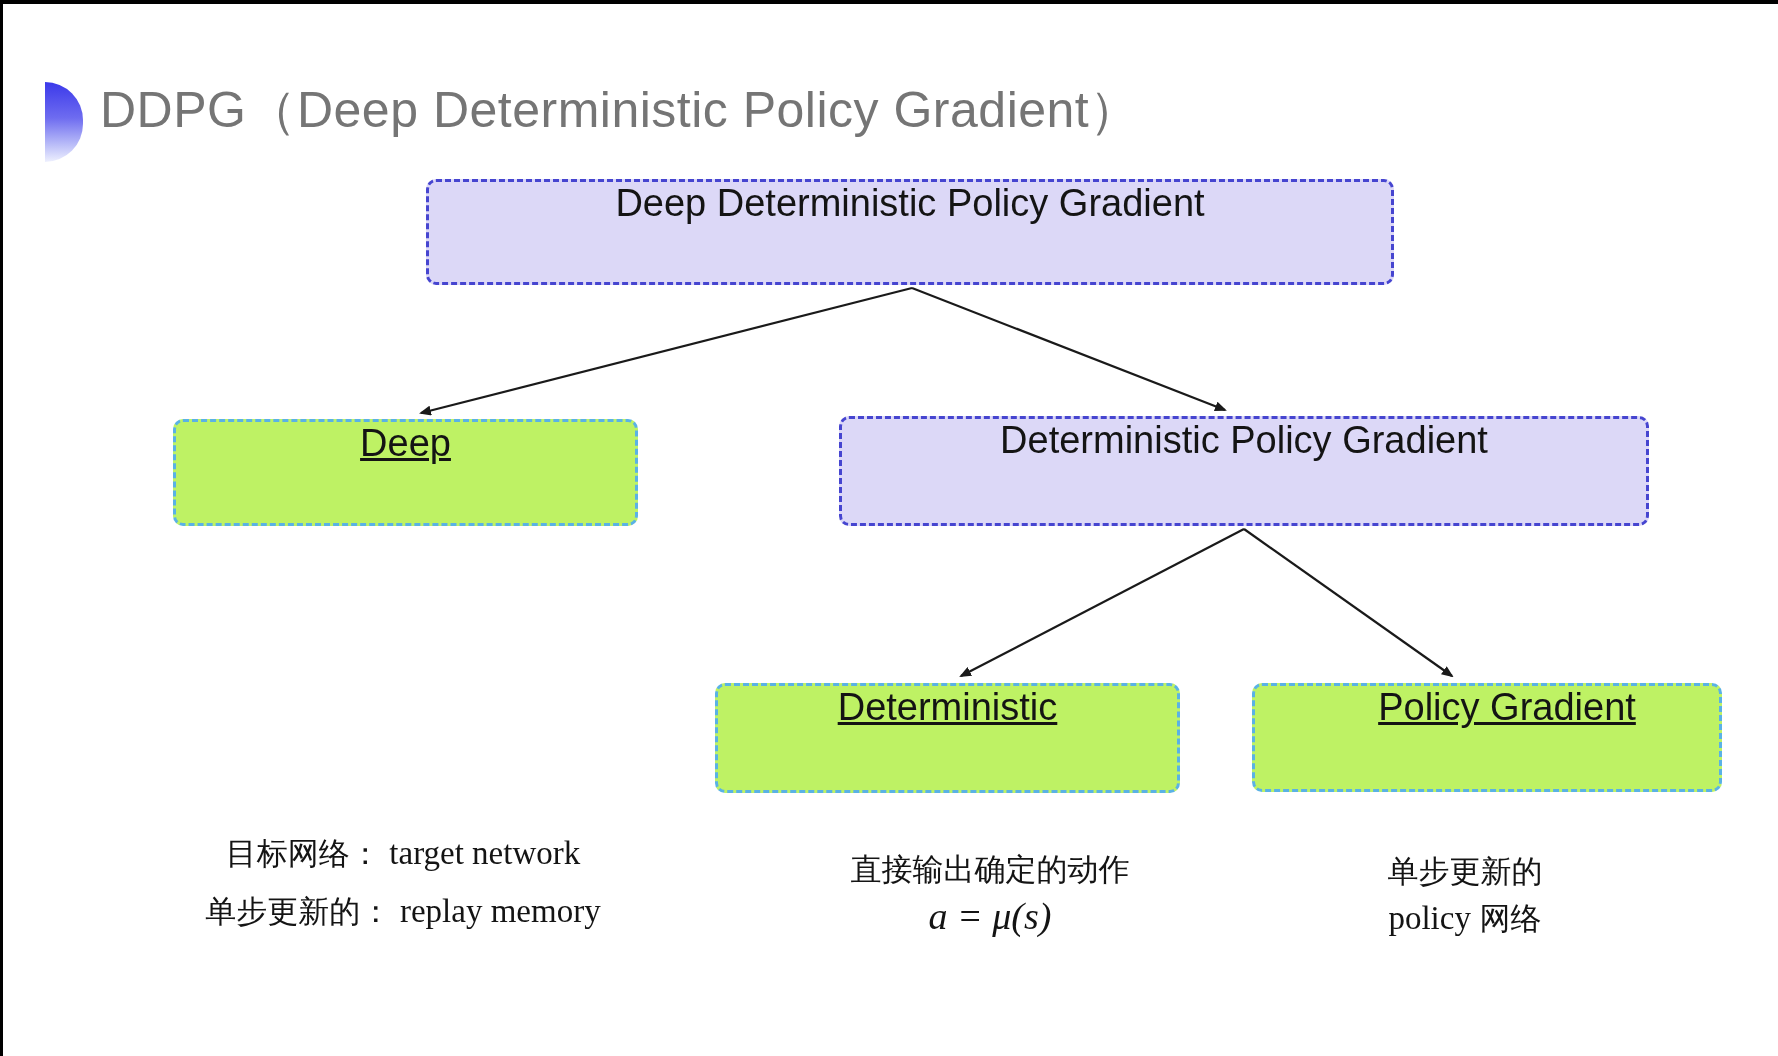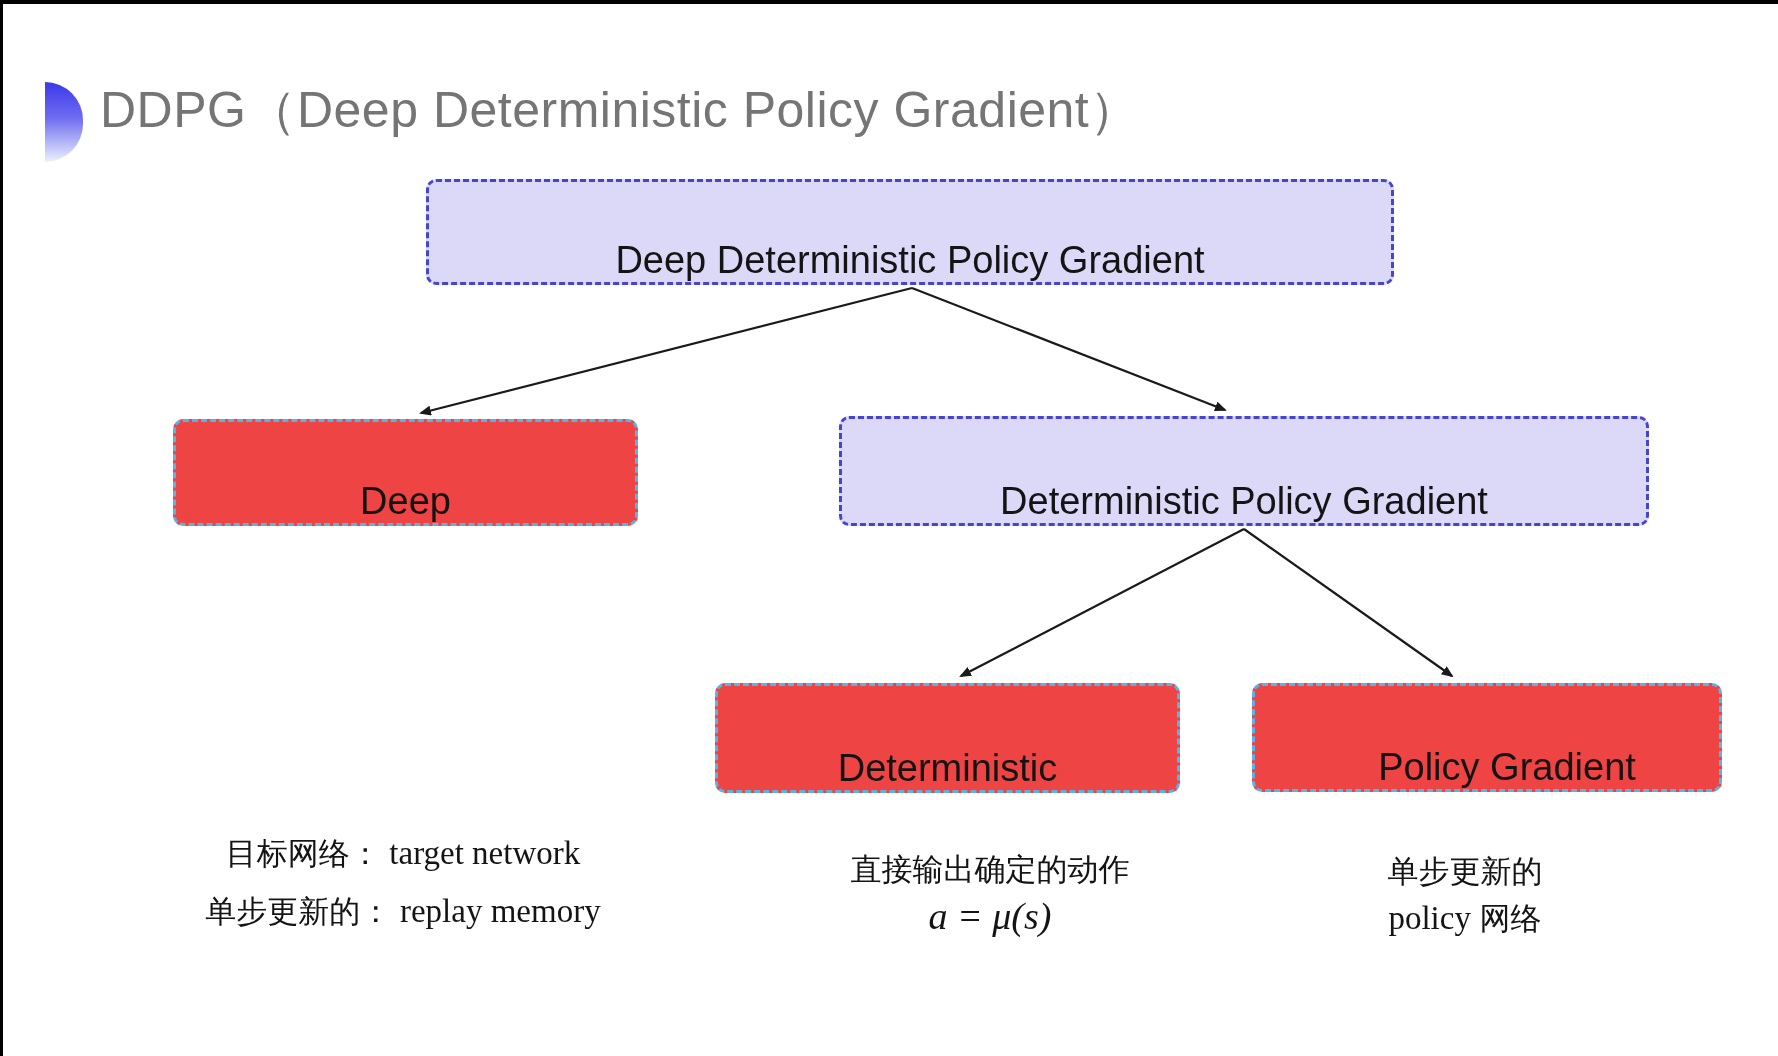--- a/index.html
+++ b/index.html
@@ -25,27 +25,27 @@
     border-radius: 0 40px 40px 0;
     background: linear-gradient(180deg, #3b39ea 0%, #6e6cf0 45%, #b9bcf8 78%, #eef0fe 100%);
   }
   .page-title {
     position: absolute; left: 100px; top: 82px; width: 1400px;
     font-size: 50px; line-height: 56px; color: #757575;
     letter-spacing: 0.5px; white-space: nowrap;
   }
   .node {
     position: absolute;
-    display: flex; align-items: flex-end; justify-content: center;
+    display: flex; align-items: flex-start; justify-content: center;
     border-radius: 10px;
     font-size: 38px; color: #141414;
     text-align: center;
   }
   .node.lavender { background: #dcd8f7; border: 3px dashed #4645d0; }
-  .node.cyan     { background: #ef4444; border: 3px dashed #5ab2e5; }
+  .node.cyan     { background: #bef264; border: 3px dashed #5ab2e5; text-decoration: underline; }
   .node-ddpg { left: 426px; top: 179px; width: 968px; height: 106px; }
   .node-deep { left: 173px; top: 419px; width: 465px; height: 107px; }
   .node-dpg  { left: 839px; top: 416px; width: 810px; height: 110px; }
   .node-det  { left: 715px; top: 683px; width: 465px; height: 110px; }
   .node-pg   { left: 1252px; top: 683px; width: 470px; height: 109px; padding-left: 40px; }
   #edges { position: absolute; left: 0; top: 0; width: 1778px; height: 1056px; pointer-events: none; }
   .note {
     position: absolute;
     display: flex; flex-direction: column; align-items: center;
     color: #141414; font-size: 31px; line-height: 34px;

